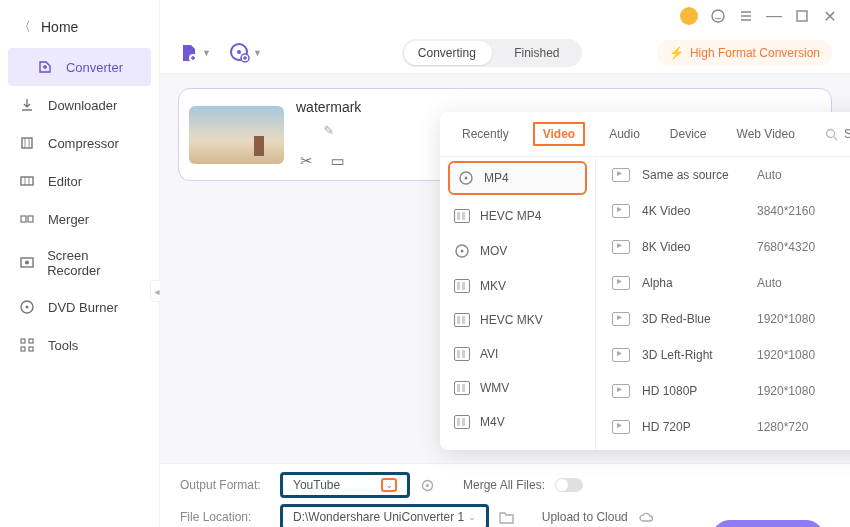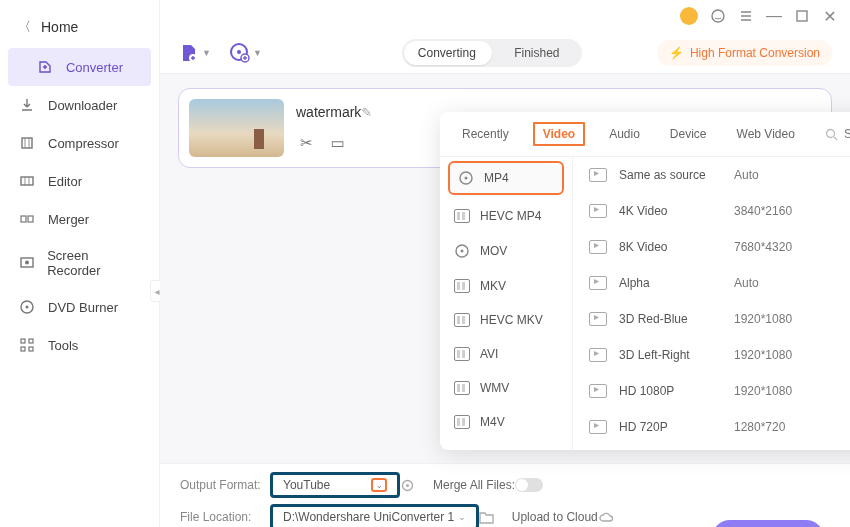--- a/index.html
+++ b/index.html
@@ -28,51 +28,51 @@
 .tab-half.active { color: #444; }
 .pill-active { position: absolute; left: 2px; top: 2px; width: 88px; height: 24px; background: #fff; border-radius: 14px; box-shadow: 0 1px 2px rgba(0,0,0,0.1); }
 .high-speed { margin-left: auto; display: flex; align-items: center; gap: 6px; color: #f57738; font-size: 12px; background: #fff7f0; padding: 6px 12px; border-radius: 14px; cursor: pointer; }
 .bolt { color: #f57738; }
 
 .content { flex: 1; padding: 14px 18px 0 18px; position: relative; }
 .item-card { background: #fff; border: 1px solid #d5cdf3; border-radius: 12px; padding: 10px; display: flex; align-items: center; gap: 12px; }
 .thumb { width: 95px; height: 58px; background: linear-gradient(180deg, #a8c9de 0%, #e8d9c0 60%, #d2b890 100%); border-radius: 6px; position: relative; }
 .thumb::after { content:''; position:absolute; right:20px; bottom:8px; width:10px; height:20px; background:#8a5d45; }
 .item-info { display: flex; flex-direction: column; gap: 4px; }
-.item-title { display: flex; align-items: center; font-size: 14px; color: #333; }
+.item-title { display: flex; align-items: center; gap: 8px; font-size: 14px; color: #333; flex-direction: column; }
 .edit-ic { color: #aaa; font-size: 13px; }
 .item-tools { display: flex; gap: 18px; margin-top: 10px; margin-left: 4px; }
 .tool-ic { color: #777; cursor: pointer; font-size: 15px; }
 .convert-btn { margin-left: auto; background: #fff; border: 1px solid #e0e0e0; border-radius: 18px; padding: 7px 24px; font-size: 13px; color: #555; cursor: pointer; }
 
 .format-panel { position: absolute; top: 38px; left: 280px; width: 490px; height: 338px; background: #fff; box-shadow: 0 4px 24px rgba(0,0,0,0.12); border-radius: 8px; display: flex; flex-direction: column; z-index: 10; }
 .fp-tabs { display: flex; align-items: center; padding: 10px 16px; gap: 18px; border-bottom: 1px solid #f0f0f0; font-size: 12px; }
 .fp-tab { color: #666; cursor: pointer; padding: 4px 6px; }
 .fp-tab.active { color: #f57738; border: 2px solid #f57738; border-radius: 1px; font-weight: 600; padding: 3px 8px; }
 .fp-search { margin-left: auto; display: flex; align-items: center; gap: 6px; color: #bbb; font-size: 12px; }
 .fp-search input { border: none; outline: none; font-size: 12px; width: 70px; color: #888; }
 .fp-body { flex: 1; display: flex; overflow: hidden; }
-.fp-left { width: 133px; border-right: 1px solid #f0f0f0; overflow-y: auto; }
+.fp-left { width: 156px; border-right: 1px solid #f0f0f0; overflow-y: auto; }
 .fp-left::-webkit-scrollbar { width: 4px; }
 .fp-left::-webkit-scrollbar-thumb { background: #ddd; border-radius: 2px; }
 .fmt-row { display: flex; align-items: center; gap: 10px; padding: 10px 14px; font-size: 12px; color: #555; cursor: pointer; }
 .fmt-row.active { border: 2px solid #f57738; border-radius: 6px; margin: 4px 8px; padding: 7px 8px; background: #fafafa; }
 .fmt-ic { width: 16px; height: 14px; border: 1.5px solid #888; border-radius: 2px; position: relative; }
 .fmt-ic::before { content:''; position:absolute; left:2px; top:2px; width:3px; height:8px; background:#888; box-shadow: 5px 0 0 #888; opacity:0.4; }
 .fp-right { flex: 1; overflow-y: auto; }
 .fp-right::-webkit-scrollbar { width: 4px; }
 .fp-right::-webkit-scrollbar-thumb { background: #ddd; border-radius: 2px; }
 .preset-row { display: flex; align-items: center; padding: 11px 16px; font-size: 12px; color: #555; cursor: pointer; }
 .preset-ic { width: 18px; height: 14px; border: 1.5px solid #aaa; border-radius: 2px; margin-right: 12px; position: relative; }
 .preset-ic::after { content:'▸'; position:absolute; left:4px; top:-2px; font-size:10px; color:#aaa; }
 .preset-name { width: 115px; }
 .preset-res { width: 100px; color: #777; }
 
 .bottom-bar { height: 64px; background: #fff; border-top: 1px solid #f0f0f0; padding: 8px 20px; display: flex; flex-direction: column; gap: 6px; font-size: 12px; color: #666; position: relative; }
-.bb-row { display: flex; align-items: center; }
+.bb-row { display: flex; align-items: center; gap: 10px; }
 .bb-label { width: 90px; color: #888; }
 .bb-select { display: flex; align-items: center; gap: 4px; padding: 3px 10px; border: 3px solid #0c4a6e; border-radius: 4px; min-width: 130px; font-size: 12px; color: #555; cursor: pointer; justify-content: space-between; }
 .bb-select .caret { border: 2px solid #f57738; border-radius: 3px; padding: 0 2px; font-size: 9px; color: #888; }
 .bb-ic { color: #aaa; font-size: 14px; cursor: pointer; }
 .toggle { width: 28px; height: 14px; background: #e0e0e0; border-radius: 8px; position: relative; cursor: pointer; }
 .toggle::after { content:''; position:absolute; left:1px; top:1px; width:12px; height:12px; background:#fff; border-radius:50%; }
 .start-all { position: absolute; right: 26px; top: 16px; background: #8e7cf5; color: #fff; border: none; border-radius: 20px; padding: 10px 32px; font-size: 14px; cursor: pointer; margin-top: 40px; }
 
 svg { display: block; }
 </style>

